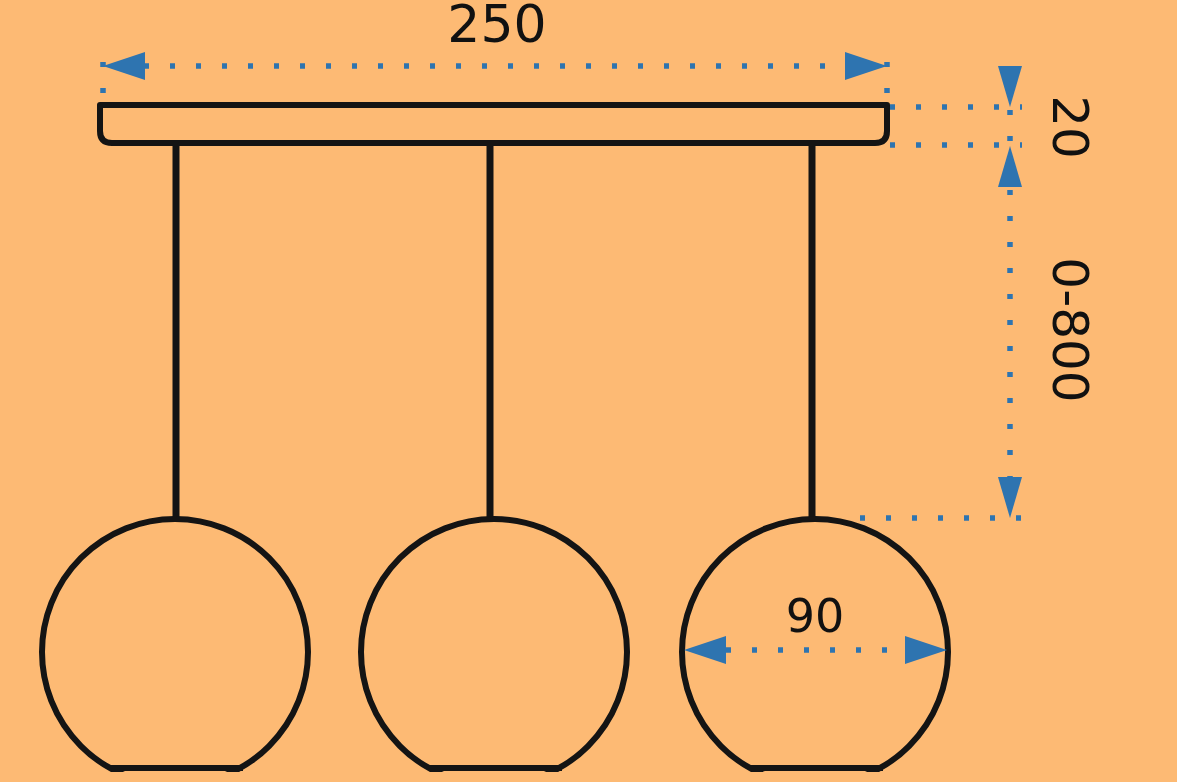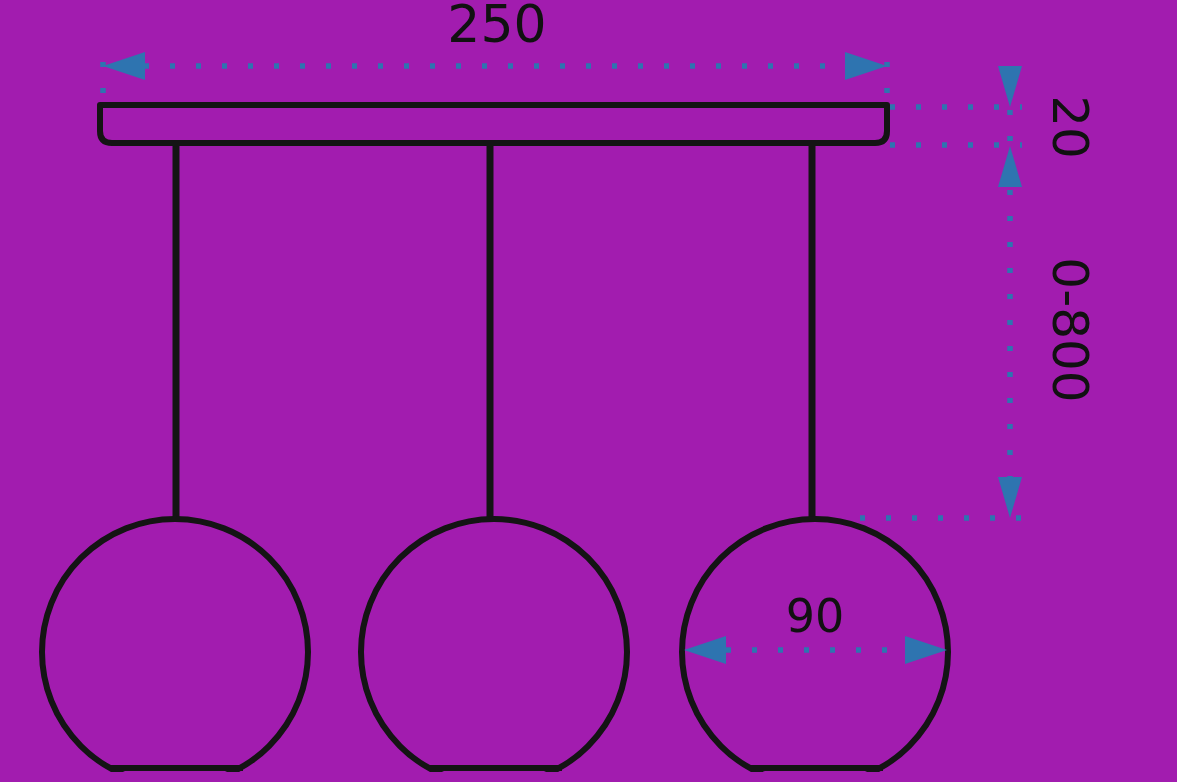--- a/index.html
+++ b/index.html
@@ -10,21 +10,21 @@
   body {
     width: 1177px;
     height: 782px;
     overflow: hidden;
     font-family: "DejaVu Sans", sans-serif;
   }
   #drawing-root {
     position: relative;
     width: 1177px;
     height: 782px;
-    background: #a21caf;
+    background: #fdba74;
   }
   svg.tech-drawing {
     display: block;
     width: 1177px;
     height: 782px;
   }
   .dim-text {
     font-family: "DejaVu Sans", sans-serif;
     font-weight: 400;
     fill: #111111;

